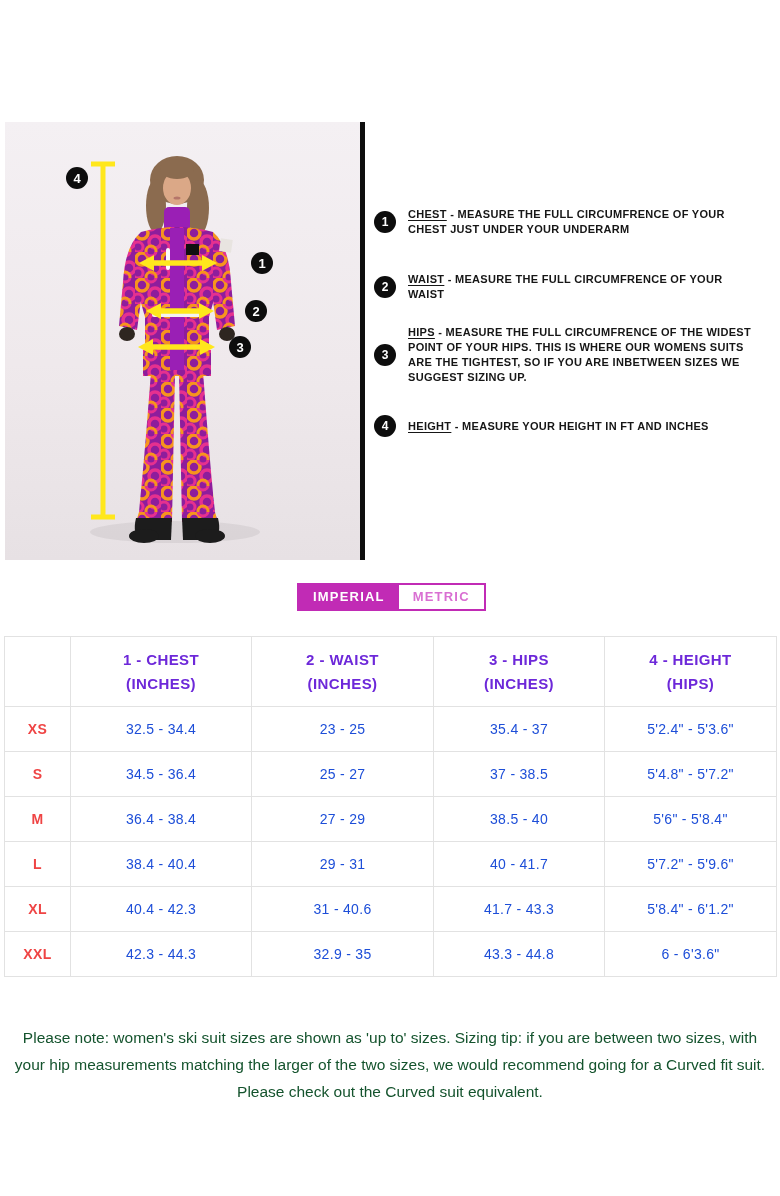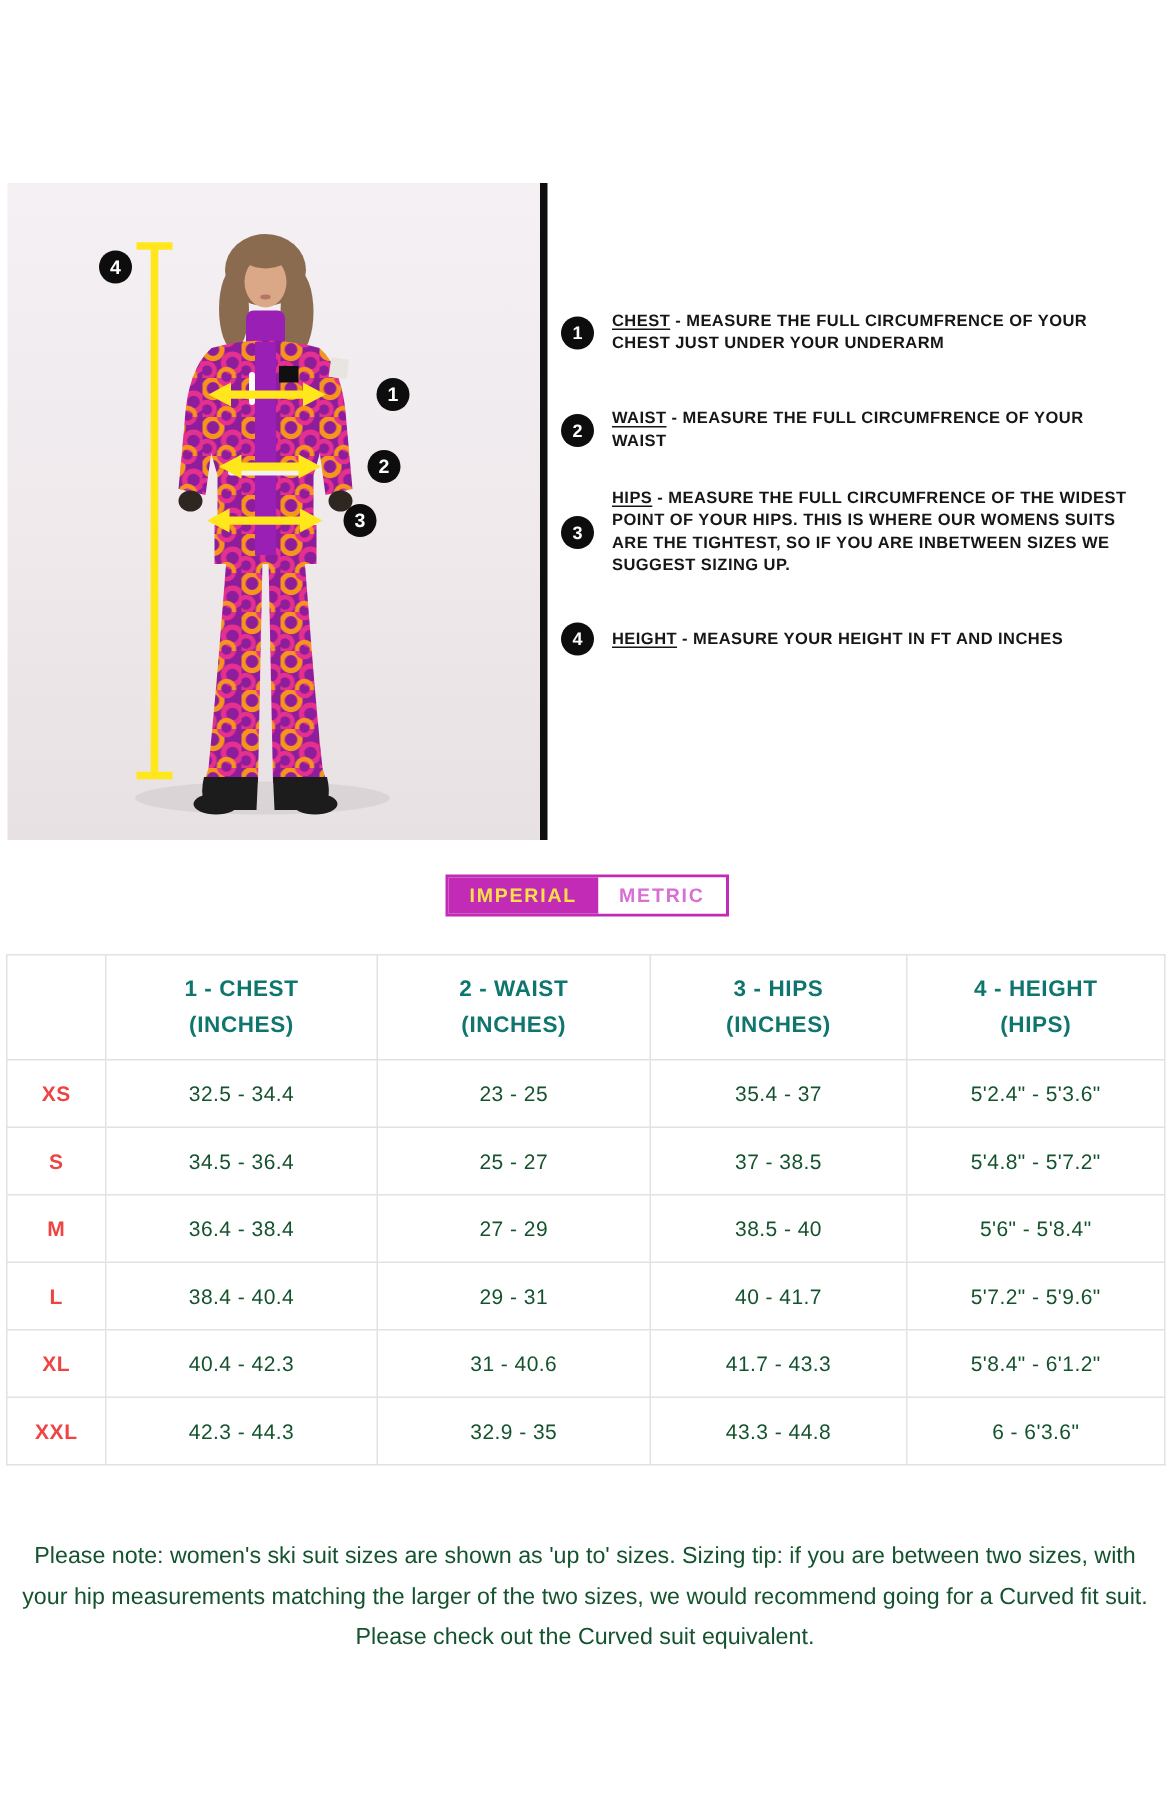--- a/index.html
+++ b/index.html
@@ -38,38 +38,38 @@
 
   
   .unit-toggle {
     position:absolute; left:297px; top:583px; display:flex; border:2px solid #c12bb5;
     background:#ffffff; box-sizing:border-box; height:28px;
   }
   .unit-opt {
     height:24px; line-height:24px; padding:0 14px; font-size:13px; font-weight:bold;
     letter-spacing:1.2px; cursor:pointer; white-space:nowrap;
   }
-  .unit-opt.active   { background:#c12bb5; color:#fde047; }
+  .unit-opt.active   { background:#c12bb5; color:#ffffff; }
   .unit-opt.inactive { background:#ffffff; color:#d96fd2;text-align:right; }
 
   
   table.size-table {
     position:absolute; left:4px; top:636px; width:772px;
     border-collapse:collapse; table-layout:fixed;
   }
   .size-table th, .size-table td {
     border:1px solid #e2e2e2; text-align:center; vertical-align:middle; padding:0;
   }
   .size-table thead th { height:69px; }
   .size-table tbody td { height:44px; }
   .hdr-line {
-    font-size:15px; font-weight:bold; color:#0f766e; letter-spacing:0.4px; line-height:24px;
+    font-size:15px; font-weight:bold; color:#6d28d9; letter-spacing:0.4px; line-height:24px;
   }
   .size-cell  { font-size:14px; font-weight:bold; color:#ef4444; letter-spacing:0.4px; }
-  .value-cell { font-size:14px; color:#14532d; letter-spacing:0.3px; }
+  .value-cell { font-size:14px; color:#1d4ed8; letter-spacing:0.3px; }
 
   
   .note {
     position:absolute; left:10px; top:1008px; width:760px; text-align:center;
     font-size:15.5px; line-height:27px; color:#14532d;
   }
 </style>
 </head>
 <body>
 

